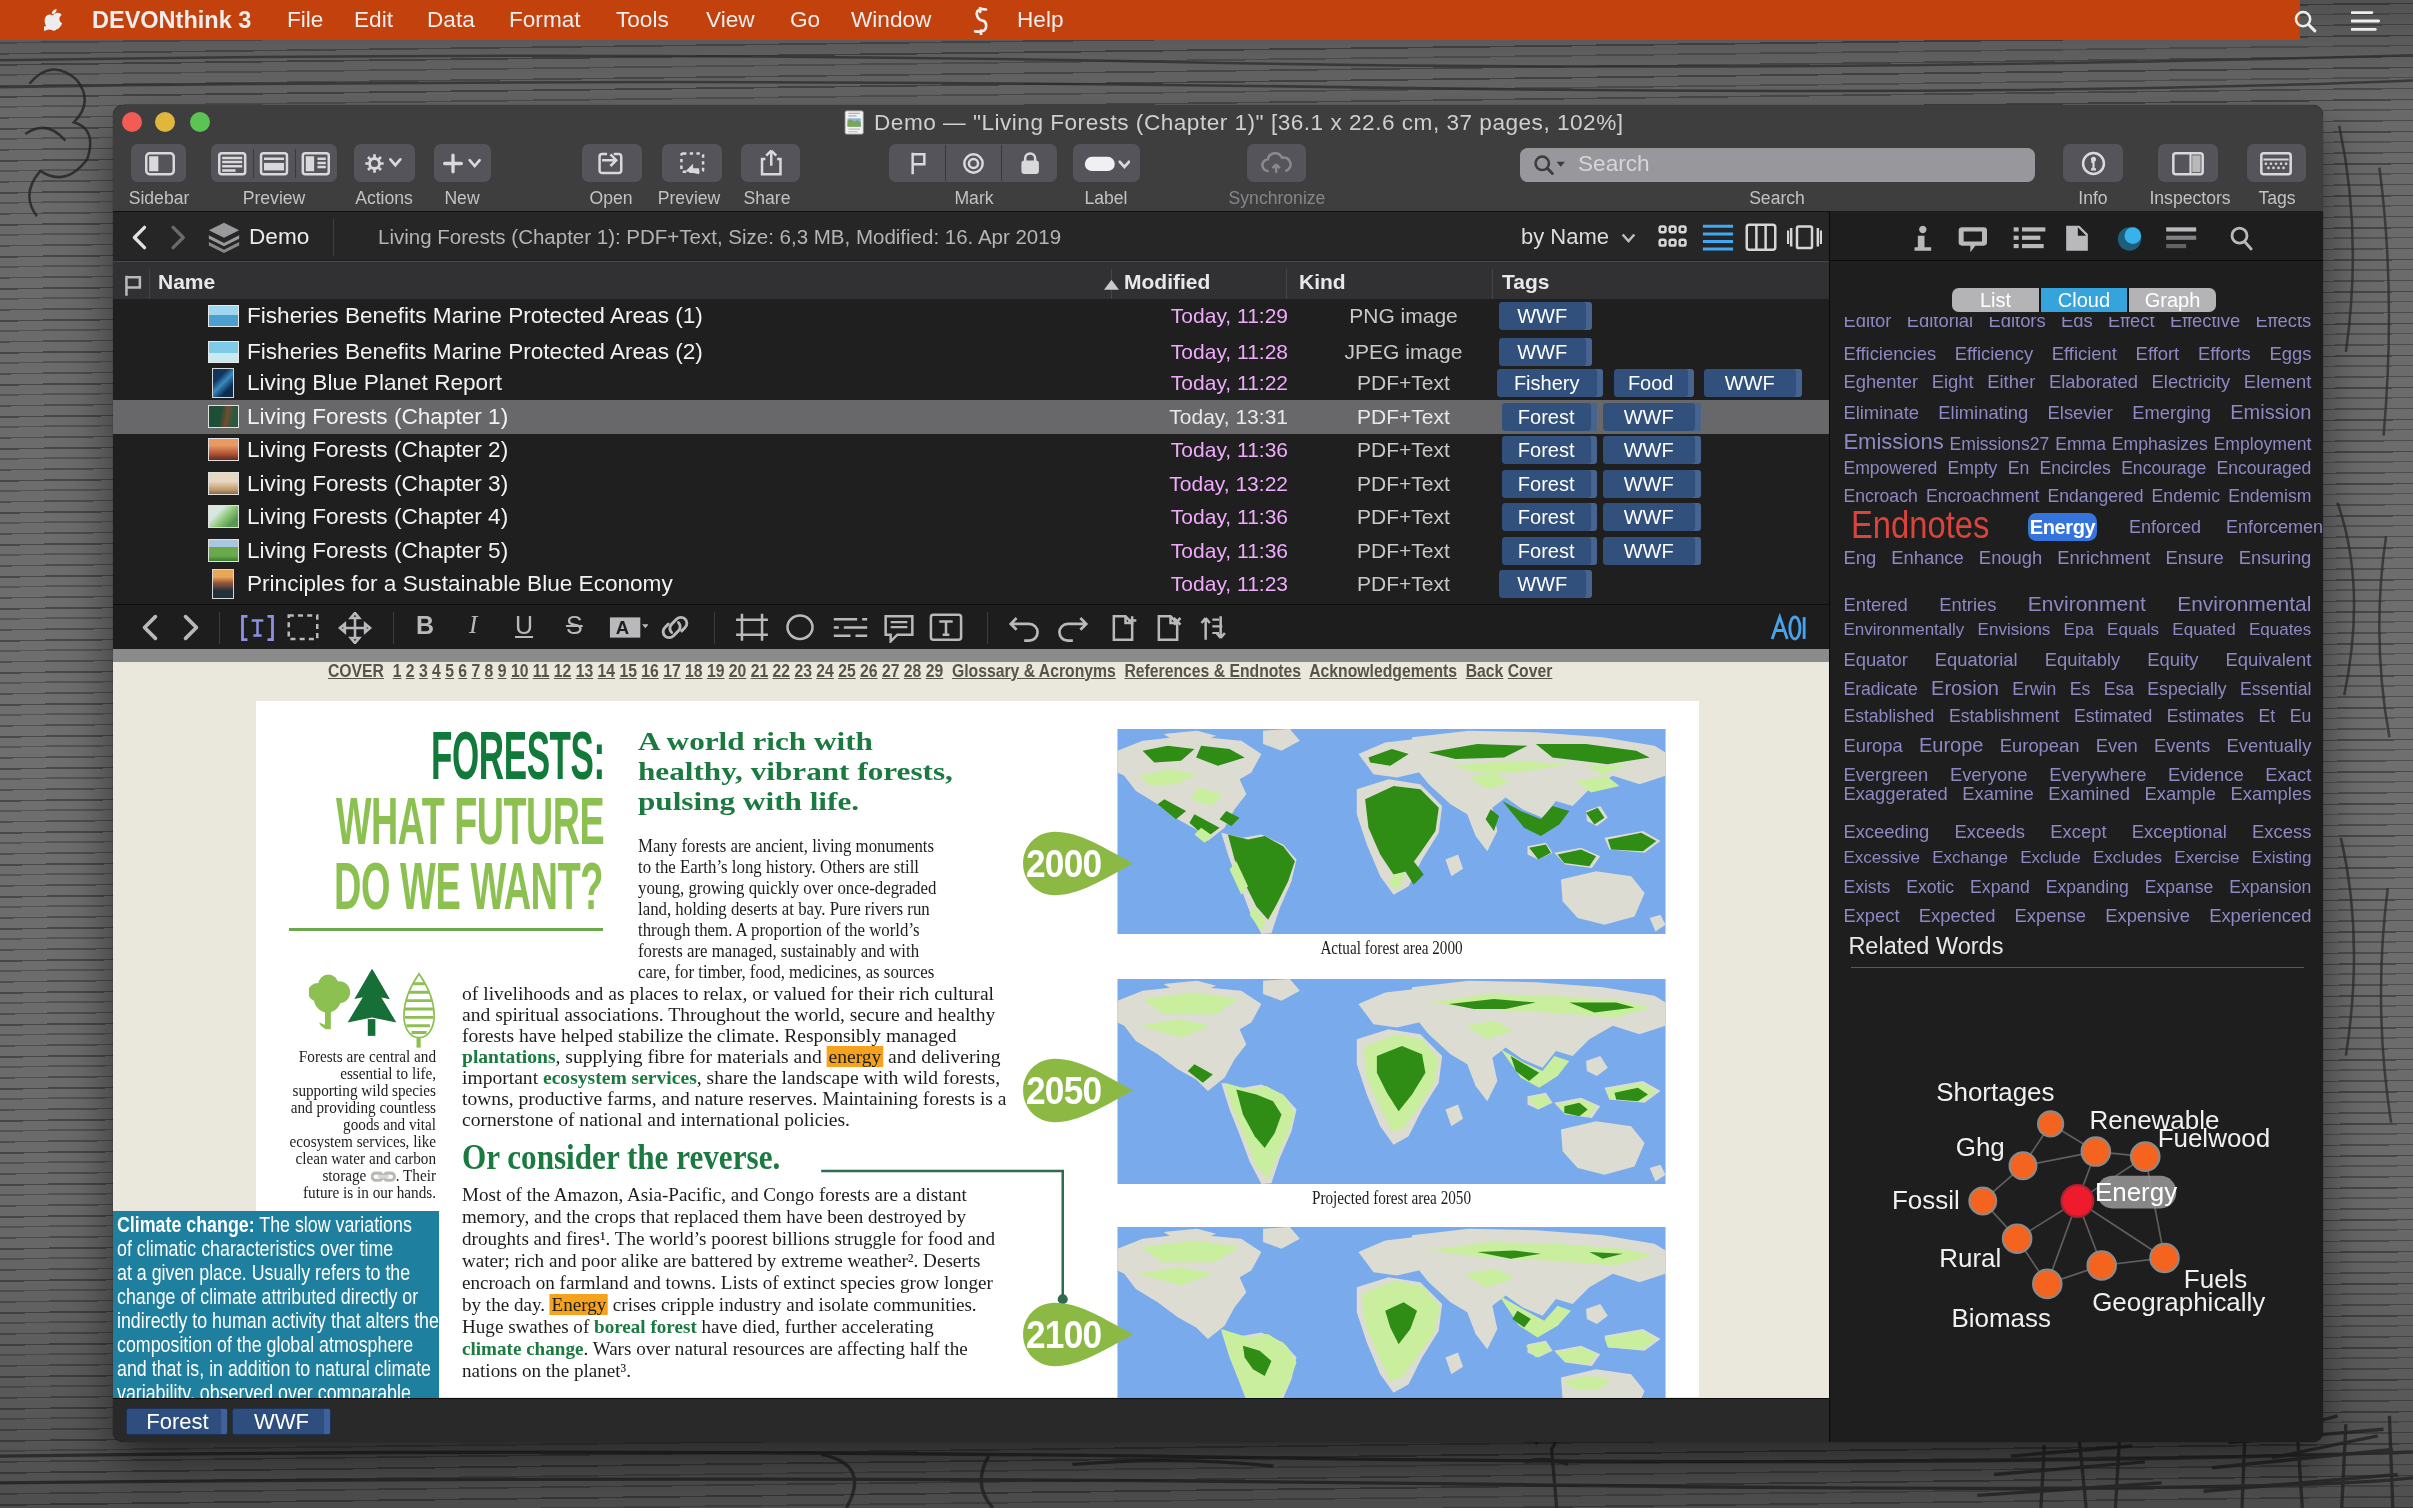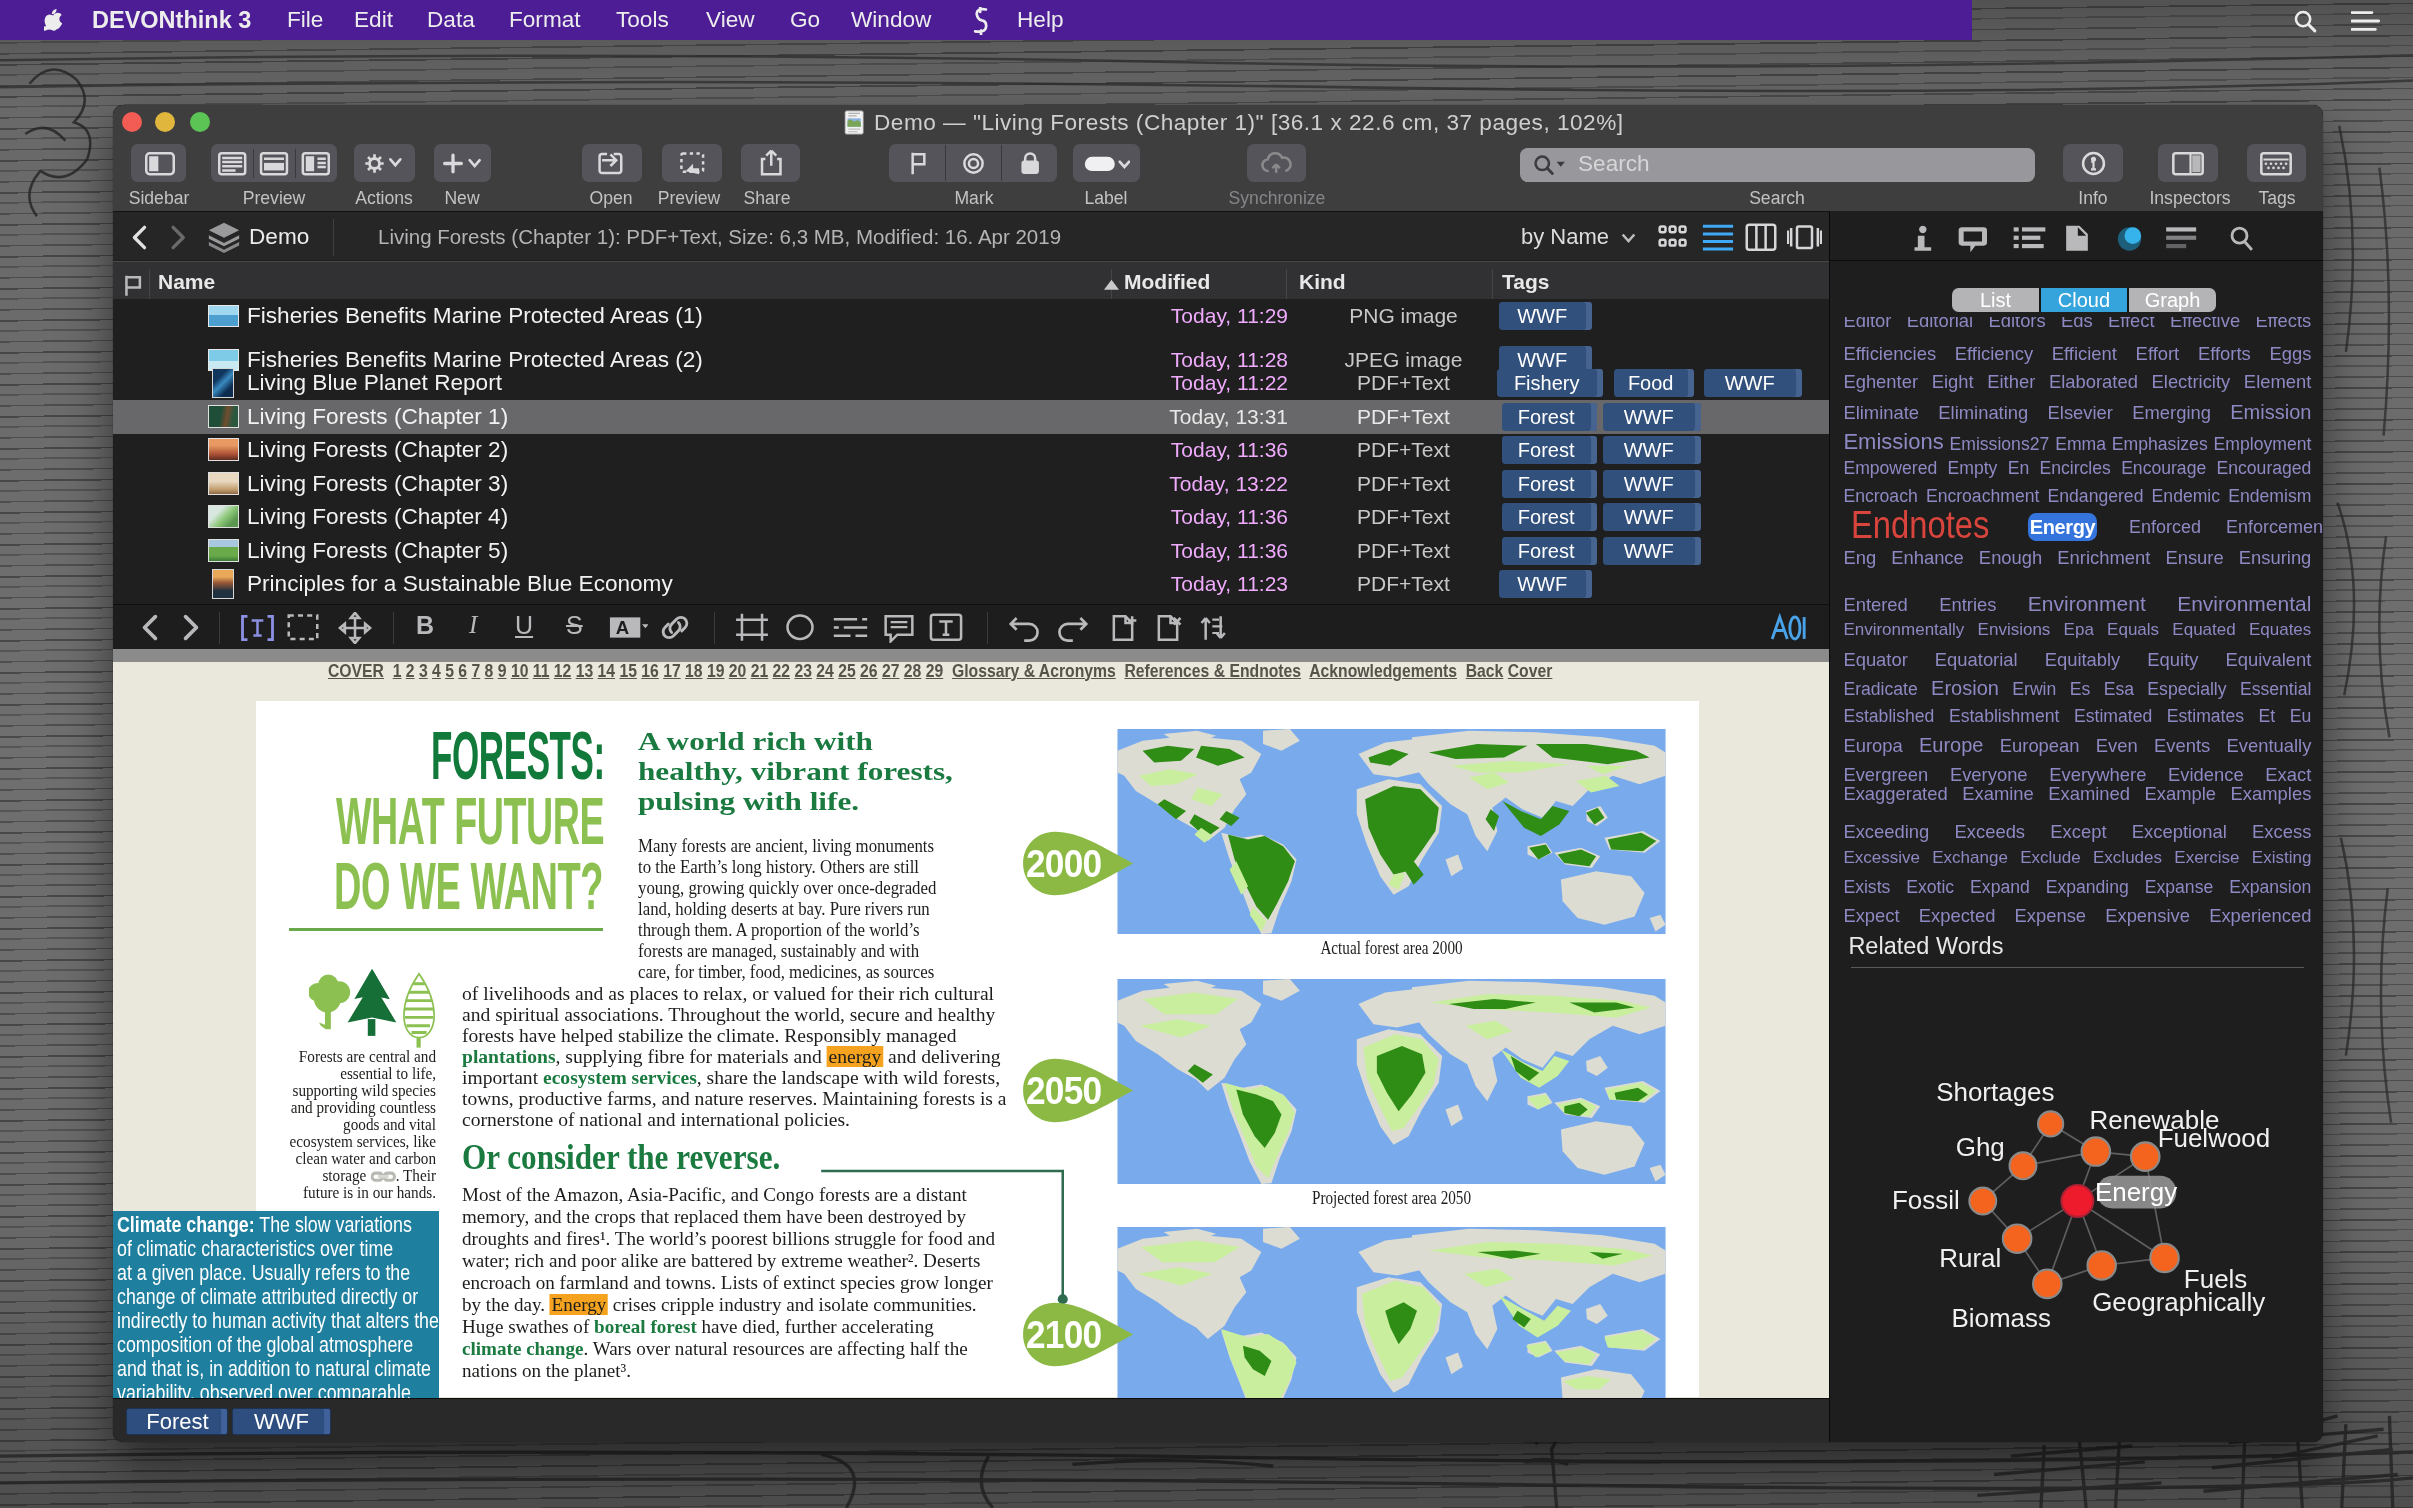--- a/index.html
+++ b/index.html
@@ -10,21 +10,21 @@
 
   
   #desktop { position:absolute; inset:0;
     background:
       repeating-linear-gradient(179.3deg, rgba(20,20,20,0.42) 0 1.7px, rgba(0,0,0,0) 1.7px 10px, rgba(25,25,25,0.3) 10px 11.7px, rgba(0,0,0,0) 11.7px 21px, rgba(22,22,22,0.36) 21px 22.6px, rgba(0,0,0,0) 22.6px 32px),
       linear-gradient(180deg, #525252 0%, #696969 7%, #6f6f6f 50%, #6a6a6a 80%, #5a5a5a 92%, #4e4e4e 100%);
   }
   #desktop svg { position:absolute; inset:0; }
 
   
-  #menubar { position:absolute; left:0; top:0; width:1972px; height:40px; background:#4c1d95; color:#e6e6e6; }
+  #menubar { position:absolute; left:0; top:0; width:2300px; height:40px; background:#c2410c; color:#e6e6e6; }
   #menubar .mi { position:absolute; top:0; height:40px; line-height:40px; font-size:22.6px; color:#ededed; }
 
   
   #win { position:absolute; left:113px; top:105px; width:2210px; height:1337px; border-radius:10px; background:#1f1f20;
          box-shadow: 0 21px 50px rgba(0,0,0,0.55), 0 0 0.8px #000; overflow:hidden; }
   #toolbar { position:absolute; left:0; top:0; width:2210px; height:106px; background:#3e3e3f; }
   .tbtn { position:absolute; top:39px; height:38px; background:#54545a; border-radius:6.7px; }
   .tlabel { position:absolute; top:83px; font-size:17.6px; color:#c2c2c4; width:168px; margin-left:-84px; text-align:center; }
   #pathbar { position:absolute; left:0; top:106px; width:2210px; height:49px; background:#262627; border-top:0.8px solid #121212; }
   #listhdr { position:absolute; left:0; top:156px; width:1716px; height:45px; background:#313133; border-top:0.8px solid #48484a; border-bottom:0.8px solid #131313; }
@@ -324,21 +324,21 @@
       <div class="abs" style="left:1389px;top:7.5px;font-size:21px;font-weight:bold;color:#e8e8e8;">Tags</div>
     </div>
     <div id="rows">
       <div class="row" style="top:0;">
         <div class="ricon" style="top:5.9px;width:31px;height:22px;background:linear-gradient(180deg,#9fd8ee 45%,#4d9fd0 45%);border:1.7px solid #e8e8e8;"></div>
         <div class="rname">Fisheries Benefits Marine Protected Areas (1)</div>
         <div class="rdate">Today, 11:29</div>
           <div class="rkind">PNG image</div>
         <div class="tagpill" style="left:1386px;width:93px;">WWF</div>
       </div>
-      <div class="row" style="top:44px;">
+      <div class="row" style="top:36px;">
         <div class="ricon" style="top:5.9px;width:31px;height:22px;background:linear-gradient(180deg,#7ecbe8 55%,#c8e8f2 55%);border:1.7px solid #e8e8e8;"></div>
         <div class="rname">Fisheries Benefits Marine Protected Areas (2)</div>
         <div class="rdate">Today, 11:28</div>
           <div class="rkind">JPEG image</div>
         <div class="tagpill" style="left:1386px;width:93px;">WWF</div>
       </div>
       <div class="row" style="top:67px;">
         <div class="ricon" style="left:99px;top:1.7px;width:22px;height:30px;background:linear-gradient(135deg,#10365e 30%,#3a8ac0 50%,#0c2c50 75%);border:1.7px solid #d8d8d8;"></div>
         <div class="rname">Living Blue Planet Report</div>
         <div class="rdate">Today, 11:22</div>

